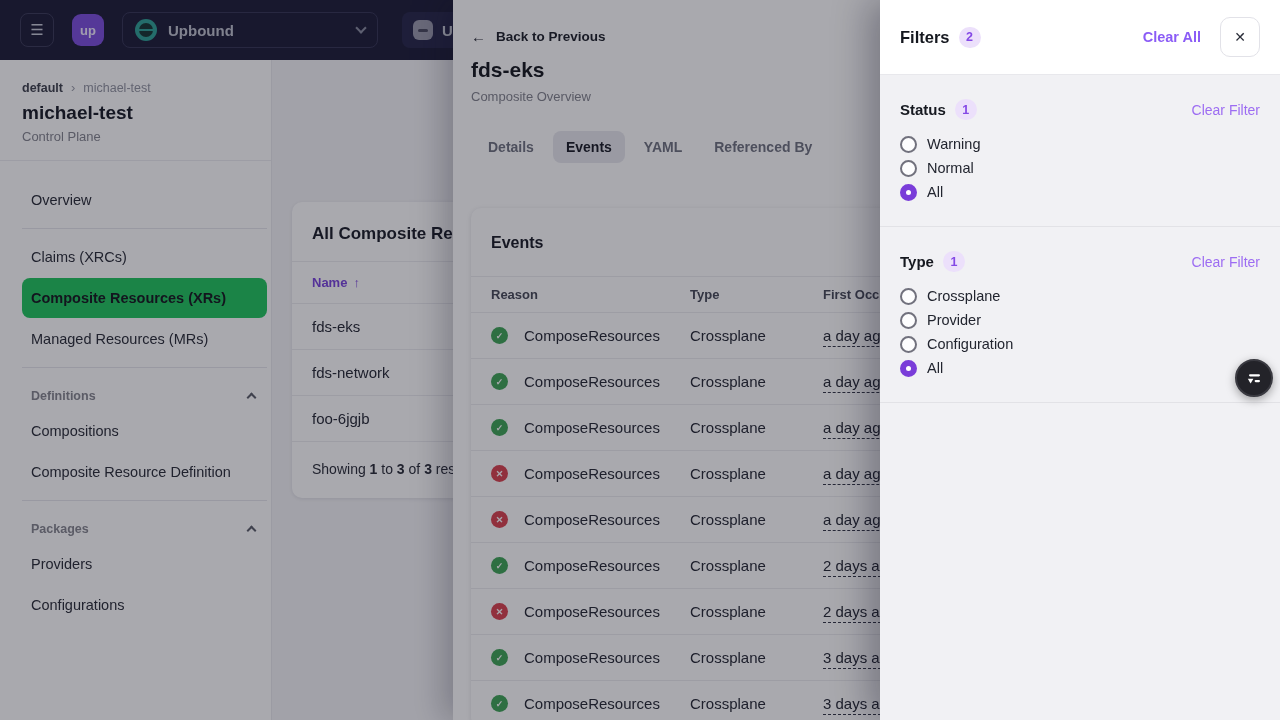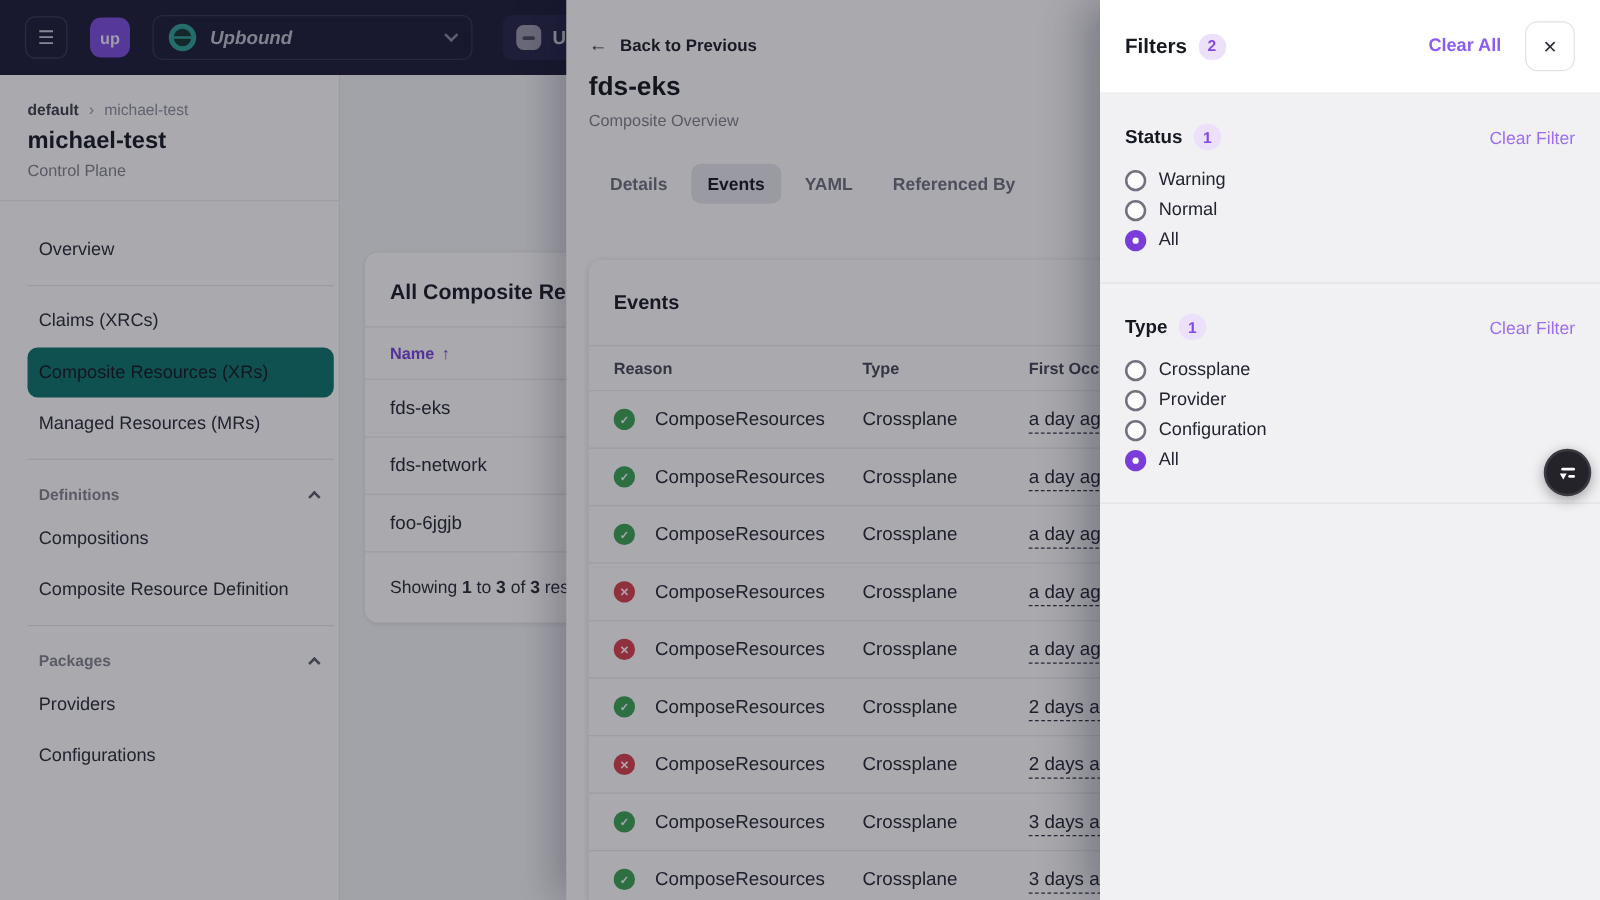--- a/index.html
+++ b/index.html
@@ -15,21 +15,21 @@
                align-items:center; justify-content:center; cursor:pointer; }
   .brand { width:32px; height:32px; border-radius:9px; background:#7c4fdd; color:#f1e9ff;
            font-size:13px; font-weight:bold; display:flex; align-items:center;
            justify-content:center; margin-left:18px; cursor:pointer; }
   .ws-select { margin-left:18px; width:256px; height:36px; border:1px solid #363655;
                border-radius:8px; background:transparent; display:flex; align-items:center;
                gap:11px; padding:0 12px; cursor:pointer; }
   .ws-icon { width:22px; height:22px; border-radius:50%; background:#2fa296; position:relative; flex:0 0 auto; }
   .ws-icon::before { content:""; position:absolute; inset:4px; border-radius:50%; background:#173632; }
   .ws-icon::after  { content:""; position:absolute; left:4px; right:4px; top:10px; height:2px; background:#2fa296; }
-  .ws-label { font-size:15px; font-weight:bold; color:#bfc2ce; flex:1; text-align:left;font-style:italic; }
+  .ws-label { font-size:15px; font-weight:bold; color:#bfc2ce; flex:1; text-align:left; }
   .chev-down { width:8px; height:8px; border-right:2px solid #8a8da0; border-bottom:2px solid #8a8da0;
                transform:rotate(45deg); margin-top:-4px; }
   .cp-select { margin-left:24px; height:36px; border:none; border-radius:8px; background:#27274a;
                display:flex; align-items:center; gap:9px; padding:0 11px; min-width:68px; cursor:pointer; }
   .cp-icon { width:20px; height:20px; border-radius:6px; background:#9c9cae; position:relative; }
   .cp-icon::after { content:""; position:absolute; left:5px; right:5px; top:9px; height:2.5px;
                     border-radius:2px; background:#4b4b60; }
   .cp-label { font-size:15px; font-weight:bold; color:#d4d7e0; }
 
   
@@ -38,21 +38,21 @@
   .sb-head { padding:20px 22px 16px; border-bottom:1px solid #ececf1; }
   .crumbs { display:flex; align-items:center; gap:8px; font-size:12.5px; }
   .crumb-a { color:#3f424e; font-weight:bold; cursor:pointer; }
   .crumb-sep { color:#9a9ca8; font-size:13px; }
   .crumb-b { color:#9193a0; }
   .sb-title { margin-top:7px; font-size:19px; font-weight:bold; color:#181b26; }
   .sb-sub { margin-top:5px; font-size:13px; color:#84858f; }
   .sb-nav { padding:18px 4px 0 22px; }
   .sb-item { font-size:14.5px; color:#2a2d38; padding:12px 9px; border-radius:8px;
              margin:1px 0; cursor:pointer; white-space:nowrap; overflow:hidden; }
-  .sb-item.active { background:#0f766e; font-weight:normal; color:#15181f; }
+  .sb-item.active { background:#22c55e; font-weight:bold; color:#15181f; }
   .sb-group { display:flex; align-items:center; justify-content:space-between;
               padding:13px 12px 7px 9px; cursor:pointer; }
   .sb-group-label { font-size:12.5px; font-weight:bold; color:#85868f; }
   .chev-up { width:7px; height:7px; border-left:2px solid #5c5e6a; border-top:2px solid #5c5e6a;
              transform:rotate(45deg); margin-bottom:-3px; }
   .sb-div { height:1px; background:#e7e7ec; margin:8px 0; }
 
   
   .main { position:absolute; left:272px; top:60px; right:0; bottom:0; background:#f5f5f8; z-index:1; }
   .list-card { position:absolute; left:20px; top:142px; width:700px; background:#fff;

